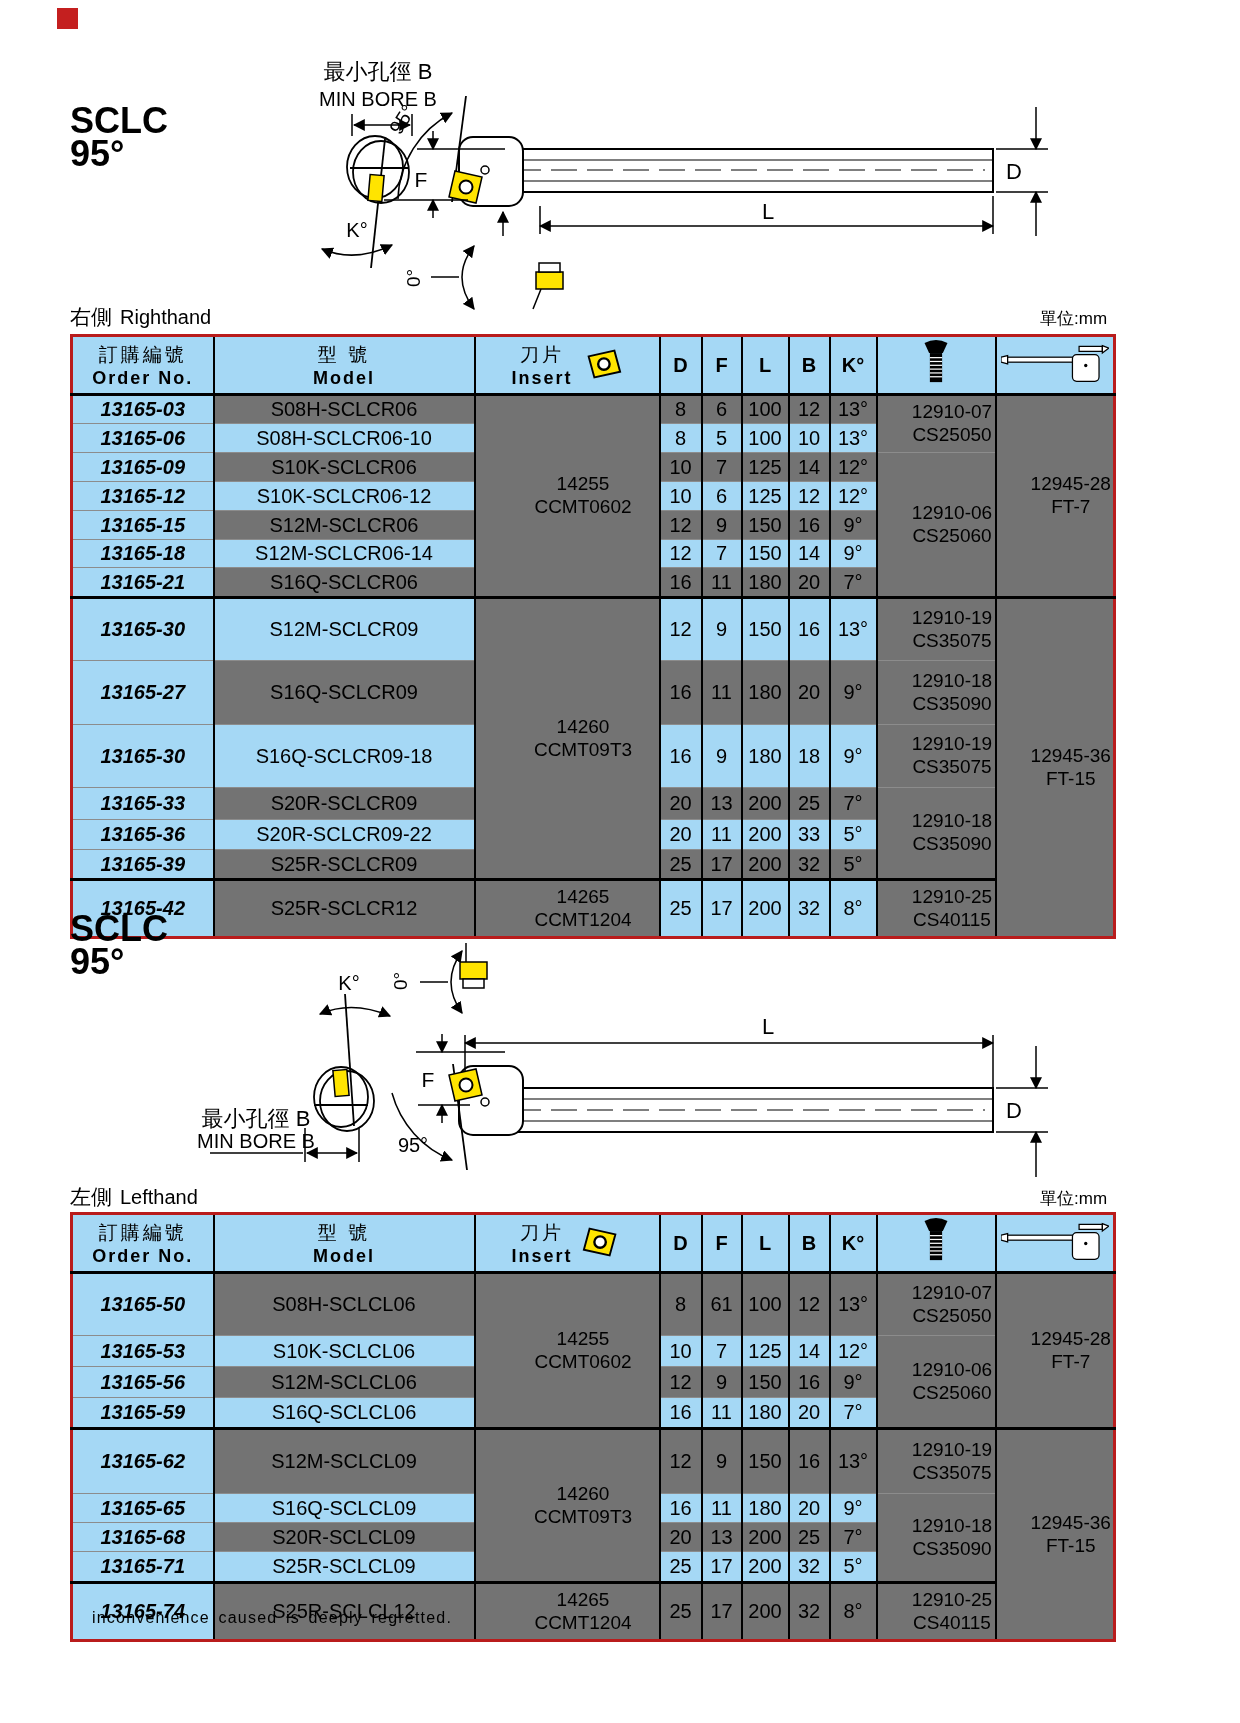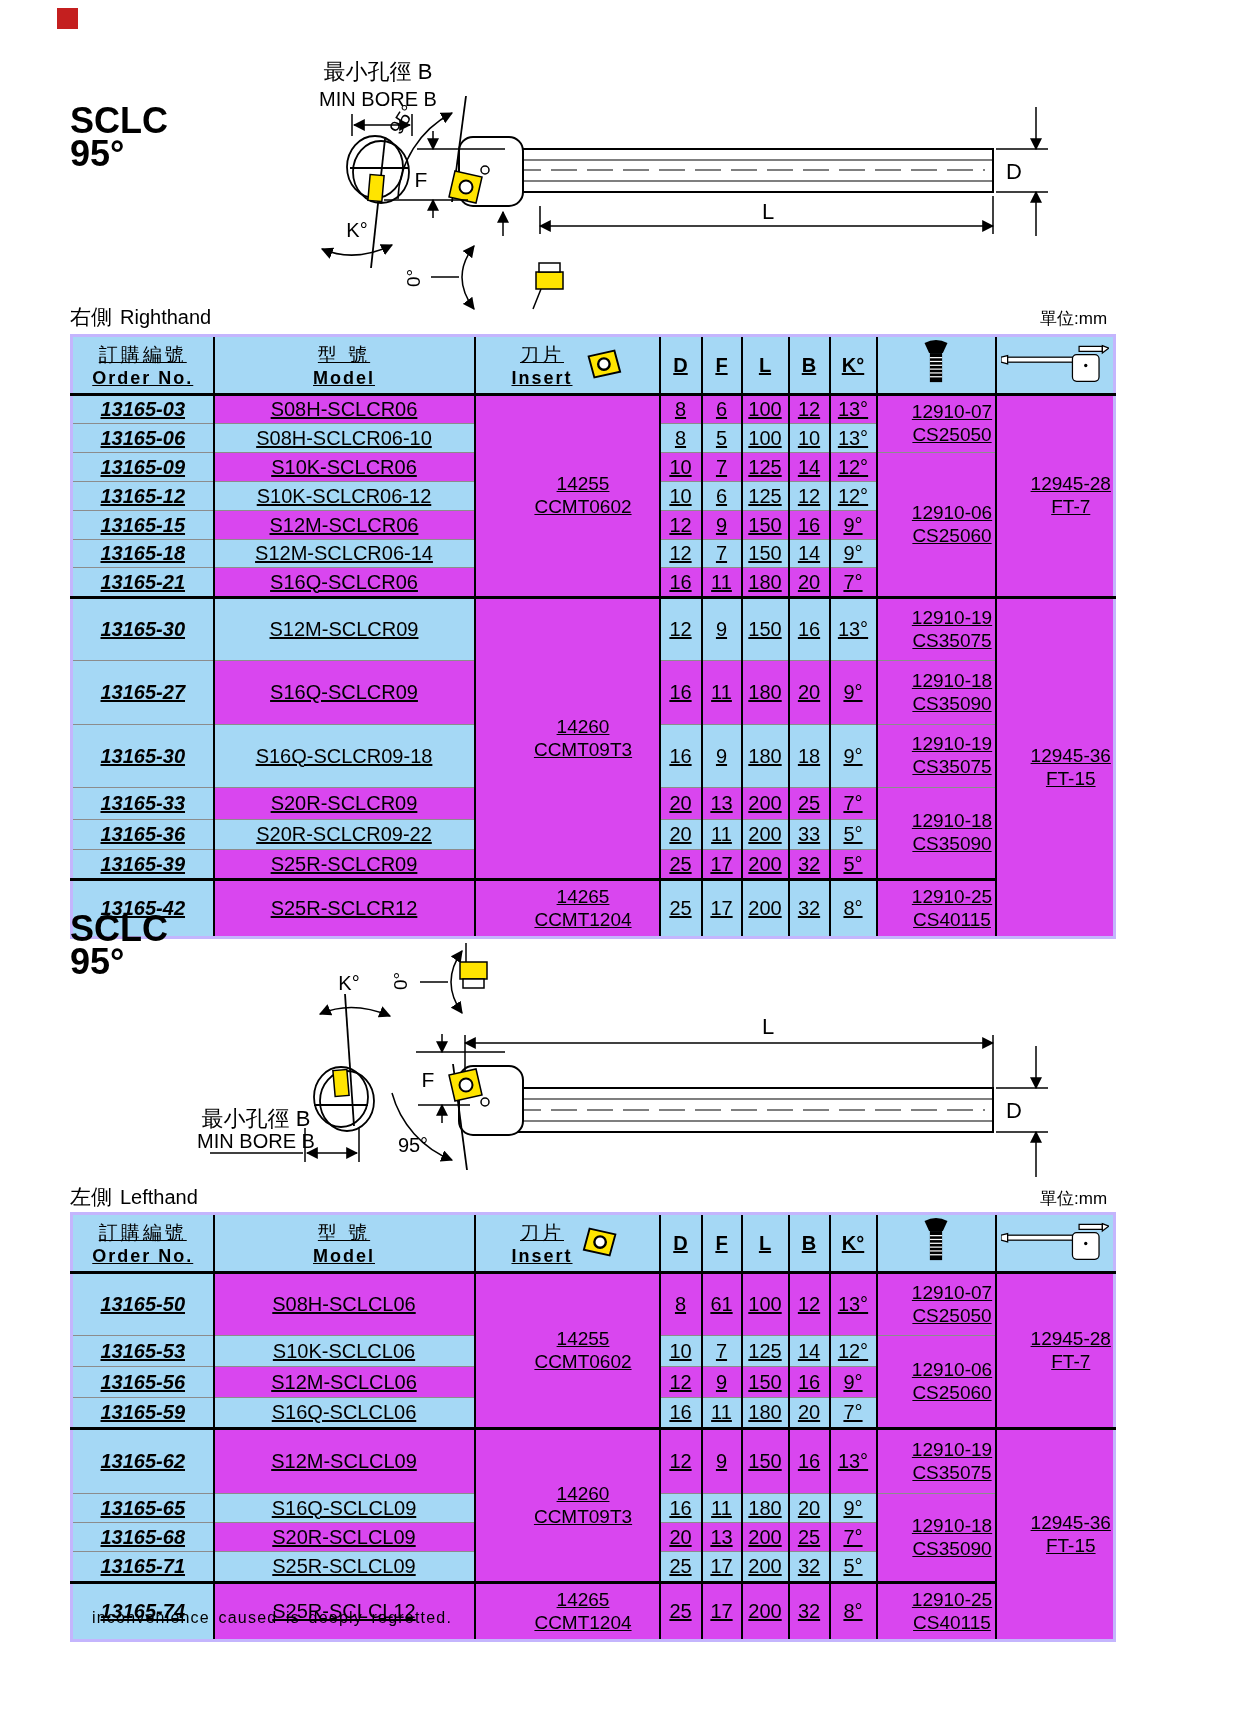--- a/index.html
+++ b/index.html
@@ -5,21 +5,21 @@
   html,body{margin:0;padding:0;background:#fff;}
   .page{position:relative;width:1240px;height:1723px;background:#fff;overflow:hidden;
         font-family:"Liberation Sans", sans-serif;color:#000;}
   .corner{position:absolute;left:57px;top:8px;width:21px;height:21px;background:#c41f1f;}
   .brand{position:absolute;left:70px;font-weight:bold;font-size:36px;line-height:33px;}
   .diag{position:absolute;left:0;}
   .diag text{font-family:"Liberation Sans",sans-serif;fill:#000;stroke:none;}
   .sec-label{position:absolute;left:70px;font-size:21px;}
   .sec-label .en{font-size:20px;margin-left:8px;}
   .unit{position:absolute;font-size:17px;}
-  table.ct{border-collapse:collapse;table-layout:fixed;position:absolute;background:#d946ef;border:3px solid #c4b5fd;text-decoration:underline;}
+  table.ct{border-collapse:collapse;table-layout:fixed;position:absolute;background:#737373;border:3px solid #b91c1c;}
   table.ct td{border:1px solid #8c8c8c;border-left:2px solid #000;border-right:2px solid #000;
       text-align:center;vertical-align:middle;font-size:20px;padding:0;overflow:hidden;}
   table.ct th{background:#a5d8f5;border:2px solid #000;border-bottom:3px solid #000;padding:1px;vertical-align:middle;}
   .hcjk{display:block;font-size:19px;font-weight:normal;letter-spacing:3px;}
   .hen{display:block;font-size:18px;font-weight:bold;letter-spacing:2px;}
   .hletter{font-size:20px;font-weight:bold;}
   .sh{background:#a5d8f5;}
   .ord{font-weight:bold;font-style:italic;font-size:21px;}
   .two span{display:block;font-size:19px;line-height:1.2;margin-left:32px;}
   .gs{border-top:3px solid #000 !important;}

